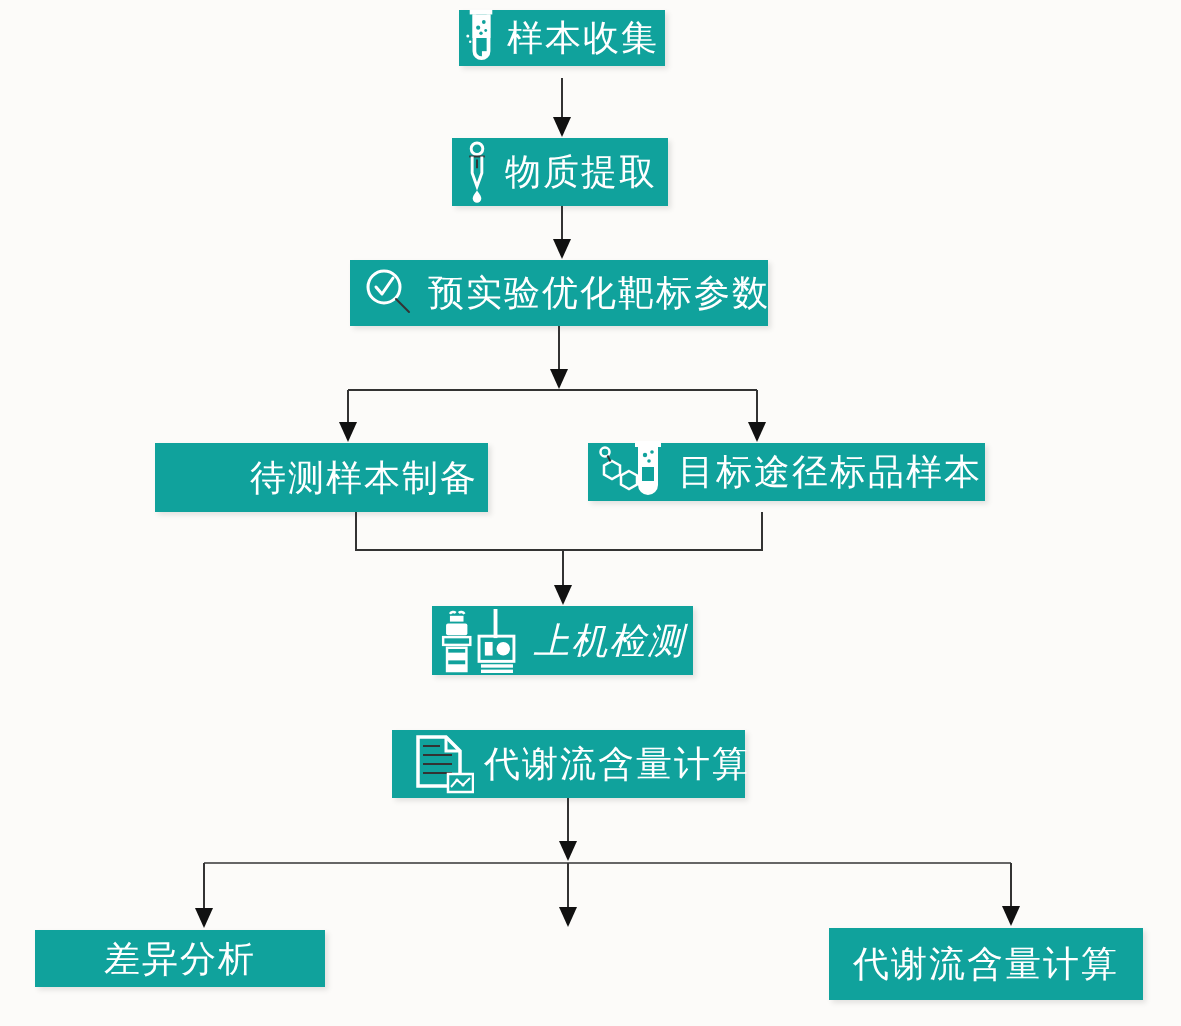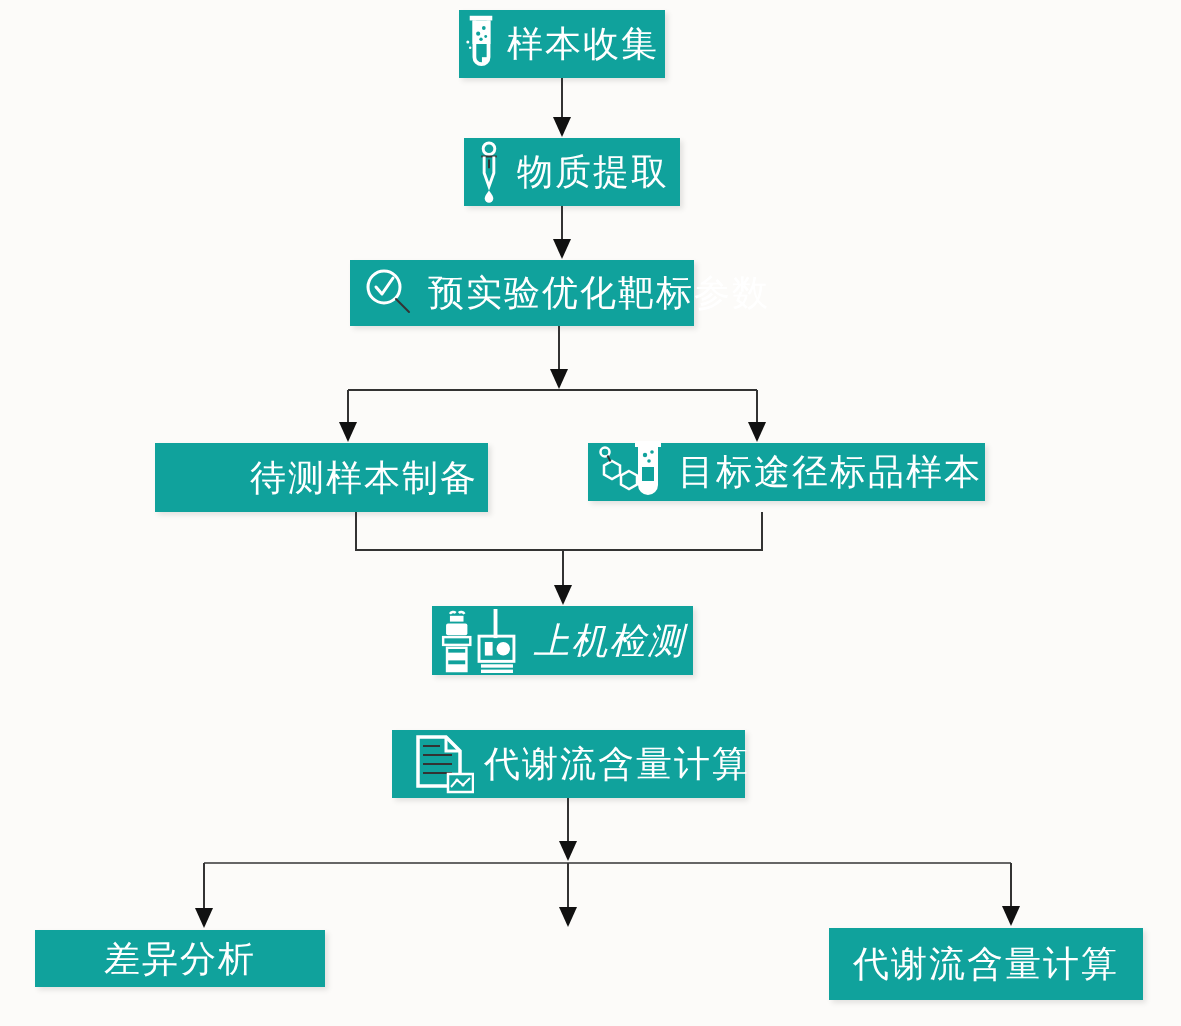--- a/index.html
+++ b/index.html
@@ -95,48 +95,48 @@
     <line x1="204" y1="863" x2="204" y2="908"></line>
     <polygon class="head" points="195,908 213,908 204,928"></polygon>
 
     <line x1="568" y1="863" x2="568" y2="907"></line>
     <polygon class="head" points="559,907 577,907 568,927"></polygon>
 
     <line x1="1011" y1="863" x2="1011" y2="906"></line>
     <polygon class="head" points="1002,906 1020,906 1011,926"></polygon>
   </svg>
 
-  <div class="node" style="left:459px;top:10px;width:206px;height:68px;padding:0 10px;">
+  <div class="node" style="left:459px;top:10px;width:206px;height:56px;padding:0 10px;">
     <svg class="nicon gap10" width="32" height="58" viewBox="0 0 34 60">
       <rect x="5" y="0" width="24" height="5" fill="#fff"></rect>
       <path d="M10,5 v39 a7.5,7.5 0 0 0 15,0 V5" fill="none" stroke="#fff" stroke-width="4"></path>
       <rect x="8" y="5" width="19" height="25" fill="#fff"></rect>
       <circle cx="14" cy="19" r="2.2" fill="var(--node-fill)"></circle>
       <circle cx="20" cy="13" r="2" fill="var(--node-fill)"></circle>
       <circle cx="17" cy="25" r="1.8" fill="var(--node-fill)"></circle>
       <circle cx="22" cy="22" r="1.5" fill="var(--node-fill)"></circle>
       <circle cx="3" cy="28" r="1.6" fill="#fff"></circle>
       <circle cx="5.5" cy="34" r="1.3" fill="#fff"></circle>
       <rect x="18" y="44" width="6" height="6" fill="#fff"></rect>
     </svg>
     <span class="label">样本收集</span>
   </div>
 
-  <div class="node" style="left:452px;top:138px;width:216px;height:68px;padding:0 16px;margin-left:12px;">
+  <div class="node" style="left:452px;top:138px;width:216px;height:68px;padding:0 16px;">
     <svg class="nicon gap14" width="28" height="62" viewBox="0 0 28 64">
       <circle cx="14" cy="8" r="6" fill="none" stroke="#fff" stroke-width="3"></circle>
       <line x1="6" y1="16" x2="22" y2="16" stroke="#fff" stroke-width="3"></line>
       <path d="M9,16 V33 L14,47 L19,33 V16" fill="none" stroke="#fff" stroke-width="3"></path>
       <line x1="14" y1="19" x2="14" y2="28" stroke="#fff" stroke-width="2"></line>
       <path d="M14,51 c-3.2,4.2 -4.4,6.2 -4.4,8.4 a4.4,4.4 0 0 0 8.8,0 c0,-2.2 -1.2,-4.2 -4.4,-8.4 z" fill="#fff"></path>
     </svg>
     <span class="label">物质提取</span>
   </div>
 
-  <div class="node icon-left" style="left:350px;top:260px;width:344px;height:66px;padding:0 12px;">
+  <div class="node icon-left" style="left:350px;top:260px;width:418px;height:66px;padding:0 12px;">
     <svg class="nicon gap10" width="56" height="56" viewBox="0 0 56 56">
       <circle cx="22" cy="22" r="16" fill="none" stroke="#fff" stroke-width="3"></circle>
       <polyline points="14,22 20,29 31,13" fill="none" stroke="#fff" stroke-width="3" stroke-linecap="round" stroke-linejoin="round"></polyline>
       <line x1="34" y1="34" x2="47" y2="47" stroke="#fff" stroke-width="7" stroke-linecap="round"></line>
     </svg>
     <span class="label">预实验优化靶标参数</span>
   </div>
 
   <div class="node text-right" style="left:155px;top:443px;width:333px;height:69px;padding:0 10px 0 0;">
     <span class="label">待测样本制备</span>

